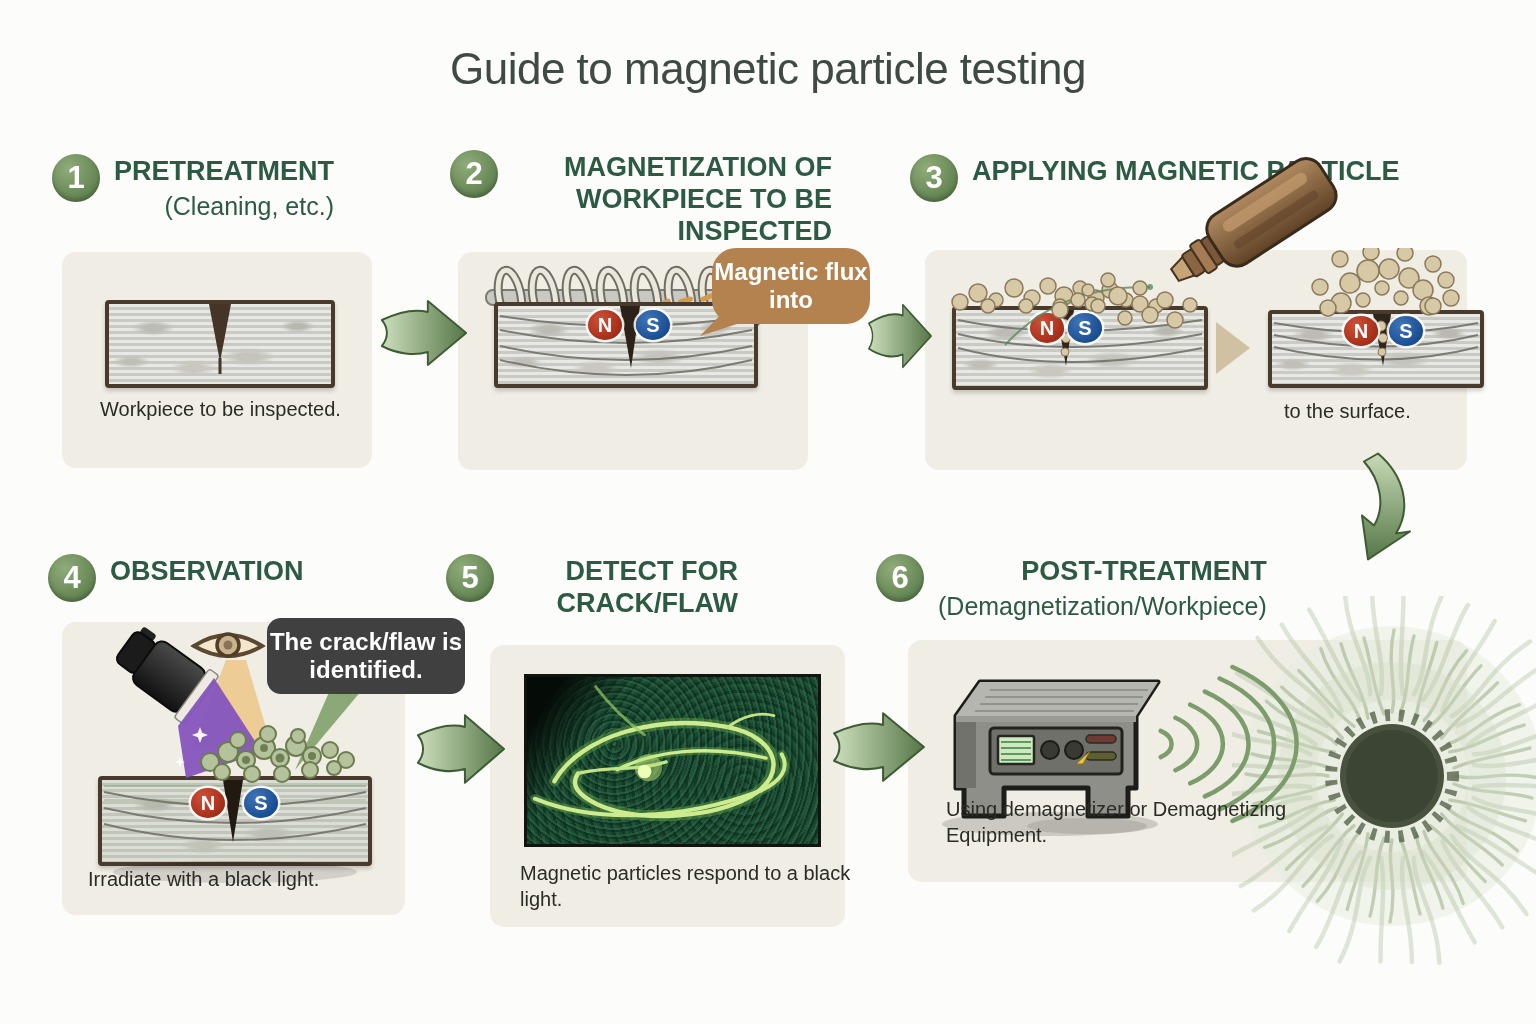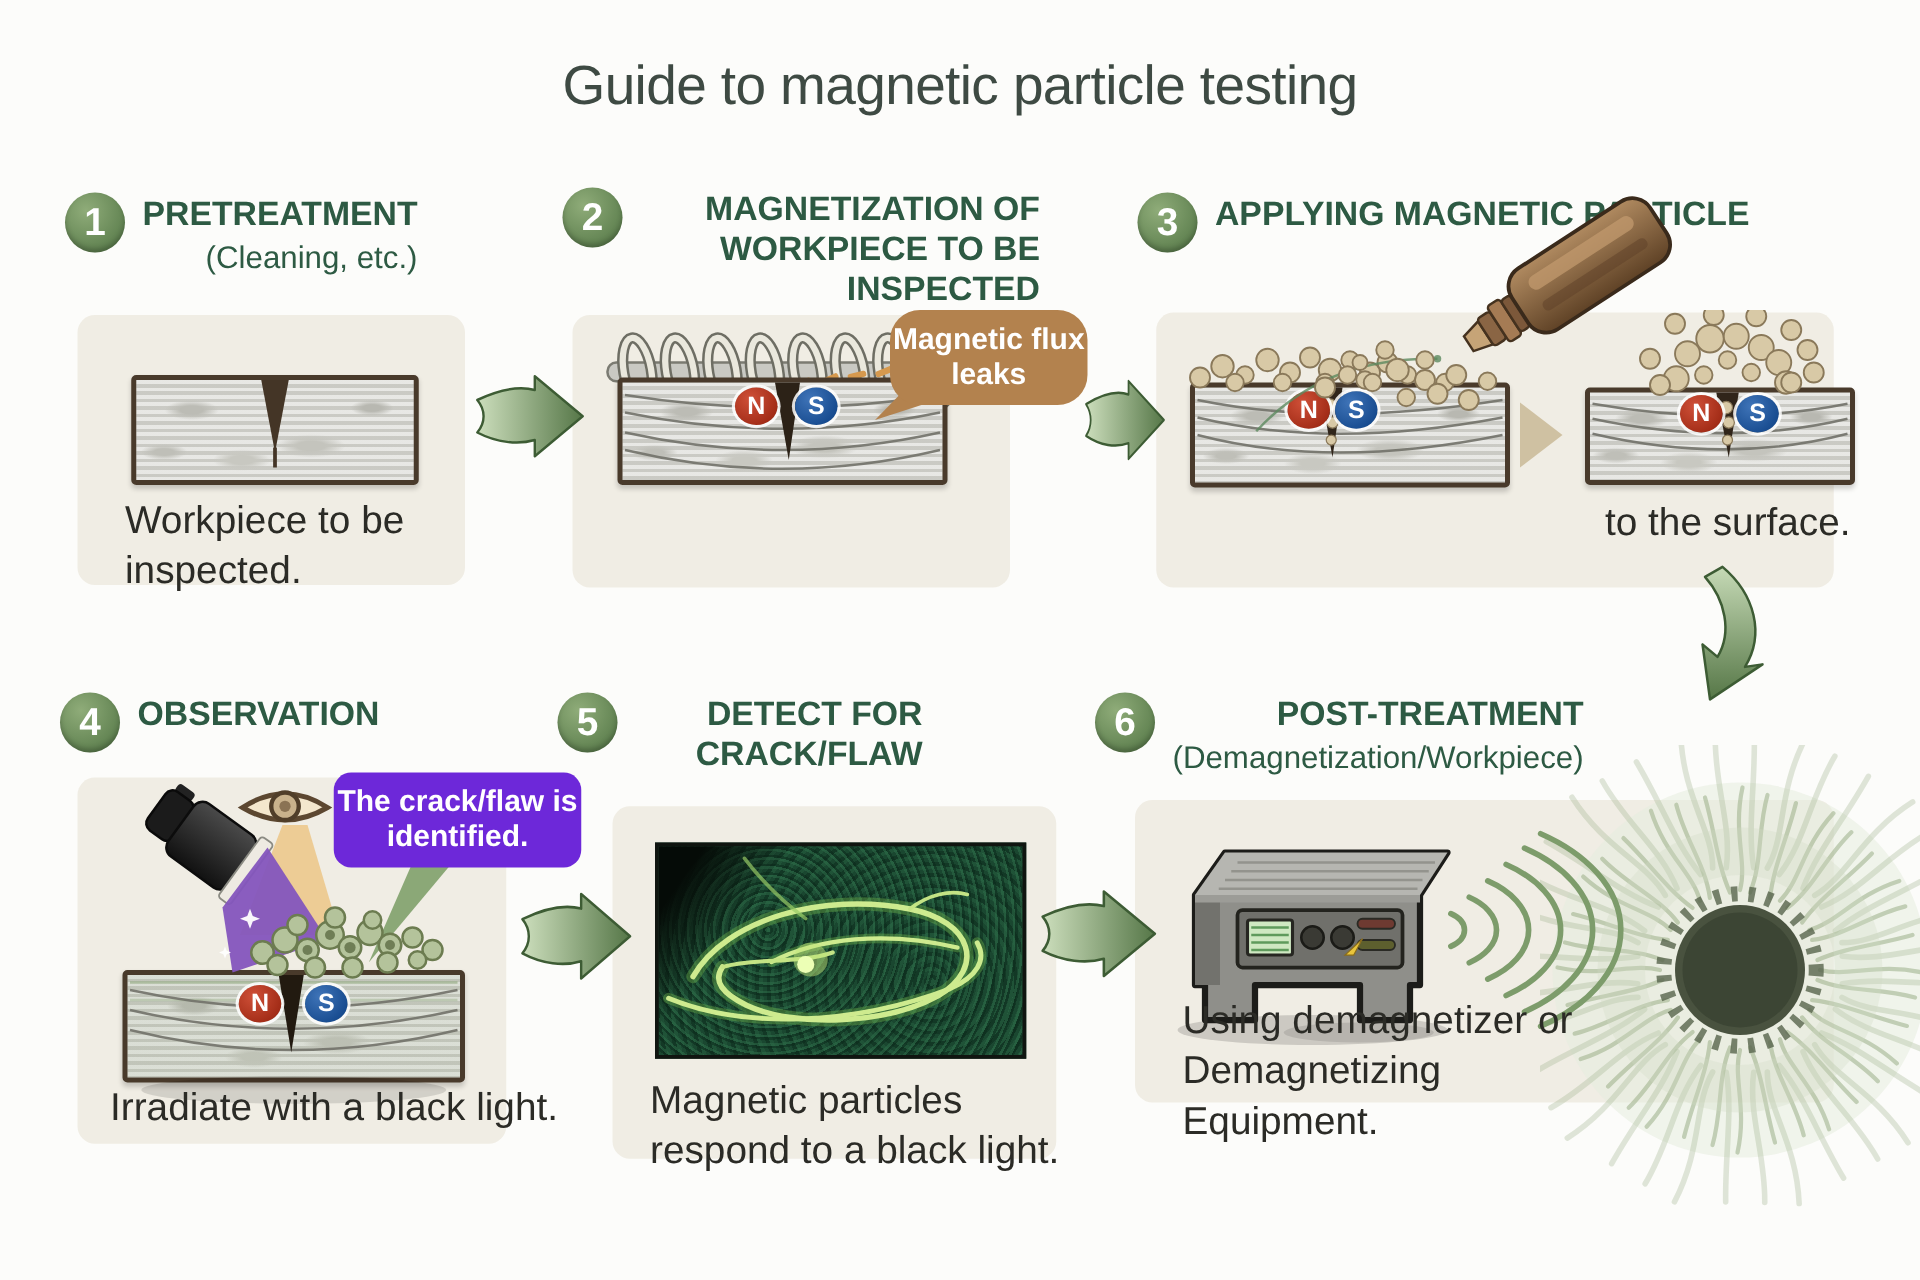--- a/index.html
+++ b/index.html
@@ -32,25 +32,25 @@
         linear-gradient(rgba(140,165,120,.14),rgba(140,165,120,.14)),
         radial-gradient(30px 11px at 20% 30%, #bcbcb5 30%, transparent 72%),
         radial-gradient(38px 13px at 63% 66%, #c4c4bd 30%, transparent 72%),
         radial-gradient(32px 12px at 38% 80%, #c8c8c1 30%, transparent 72%),
         repeating-linear-gradient(180deg, rgba(255,255,255,.4) 0 3px, rgba(118,118,108,.14) 3px 6px);}
   .badge{position:absolute;width:34px;height:30px;border-radius:50%;display:flex;align-items:center;
          justify-content:center;color:#fff;font-weight:bold;font-size:20px;
          box-shadow:0 0 0 2.5px rgba(255,255,255,.85);}
   .badge-n{background:radial-gradient(circle at 35% 30%,#cf5038,#a02a15 78%);}
   .badge-s{background:radial-gradient(circle at 35% 30%,#3f74b8,#164a8e 78%);}
-  .cap{font-size:31px;color:#2b2b26;line-height:1.3;}
+  .cap{font-size:20px;color:#2b2b26;line-height:1.3;}
   .bubble{display:flex;align-items:center;justify-content:center;text-align:center;color:#fff;
           font-size:24px;font-weight:bold;line-height:1.15;}
   .b-tan{background:#b3824e;border-radius:24px;}
-  .b-green{background:#6d28d9;border-radius:14px;}
+  .b-green{background:#404040;border-radius:14px;}
   .tri-right{width:0;height:0;border-top:26px solid transparent;border-bottom:26px solid transparent;
              border-left:34px solid #cfc1a2;}
   .p5img{box-sizing:border-box;border:3px solid #101510;background-color:#1a4730;
       background-image:
         linear-gradient(125deg, #050b07 0%, #050b07 9%, rgba(5,11,7,0) 26%),
         repeating-radial-gradient(circle at 30% 40%, rgba(46,110,74,.5) 0 2px, rgba(10,40,26,.5) 2px 4px, transparent 4px 7px),
         repeating-radial-gradient(circle at 75% 65%, rgba(40,100,66,.4) 0 3px, rgba(8,34,22,.4) 3px 6px, transparent 6px 9px);}
   .p5img > svg{position:absolute;left:0;top:0;width:100%;height:100%;}
   svg{display:block;}
 </style>
@@ -444,21 +444,21 @@
 
   <div class="abs cap" style="left:100px;top:396px;width:260px">Workpiece to be inspected.</div>
   <div class="abs cap" style="left:1284px;top:398px;width:200px">to the surface.</div>
   <div class="abs cap" style="left:88px;top:866px;width:360px">Irradiate with a black light.</div>
   <div class="abs cap" style="left:520px;top:860px;width:340px">Magnetic particles respond to a black light.</div>
   <div class="abs cap" style="left:946px;top:796px;width:360px">Using demagnetizer or Demagnetizing Equipment.</div>
 
   <svg class="abs" style="left:695px;top:290px" width="80" height="55" viewBox="0 0 80 55">
     <polygon points="42,8 70,25 5,46" fill="#b3824e"></polygon>
   </svg>
-  <div class="abs bubble b-tan" style="left:712px;top:248px;width:158px;height:76px">Magnetic flux leaks</div>
+  <div class="abs bubble b-tan" style="left:712px;top:248px;width:158px;height:76px">Magnetic flux into</div>
   <div class="abs bubble b-green" style="left:267px;top:618px;width:198px;height:76px">The crack/flaw is identified.</div>
 
   <svg class="abs" style="left:378px;top:296px" width="92" height="74" viewBox="0 0 96 74" preserveAspectRatio="none">
       <use href="#arrowShape"></use>
     </svg>
   <svg class="abs" style="left:866px;top:300px" width="68" height="72" viewBox="0 0 96 74" preserveAspectRatio="none">
       <use href="#arrowShape"></use>
     </svg>
   <svg class="abs" style="left:1334px;top:450px" width="100" height="115" viewBox="0 0 100 112">
     <path d="M44,2 C70,24 78,56 62,82 L76,80 L34,108 L28,64 L40,74 C52,54 46,28 30,10 Z" fill="url(#agrad2)" stroke="#3d5c34" stroke-width="2" stroke-linejoin="round"></path>

